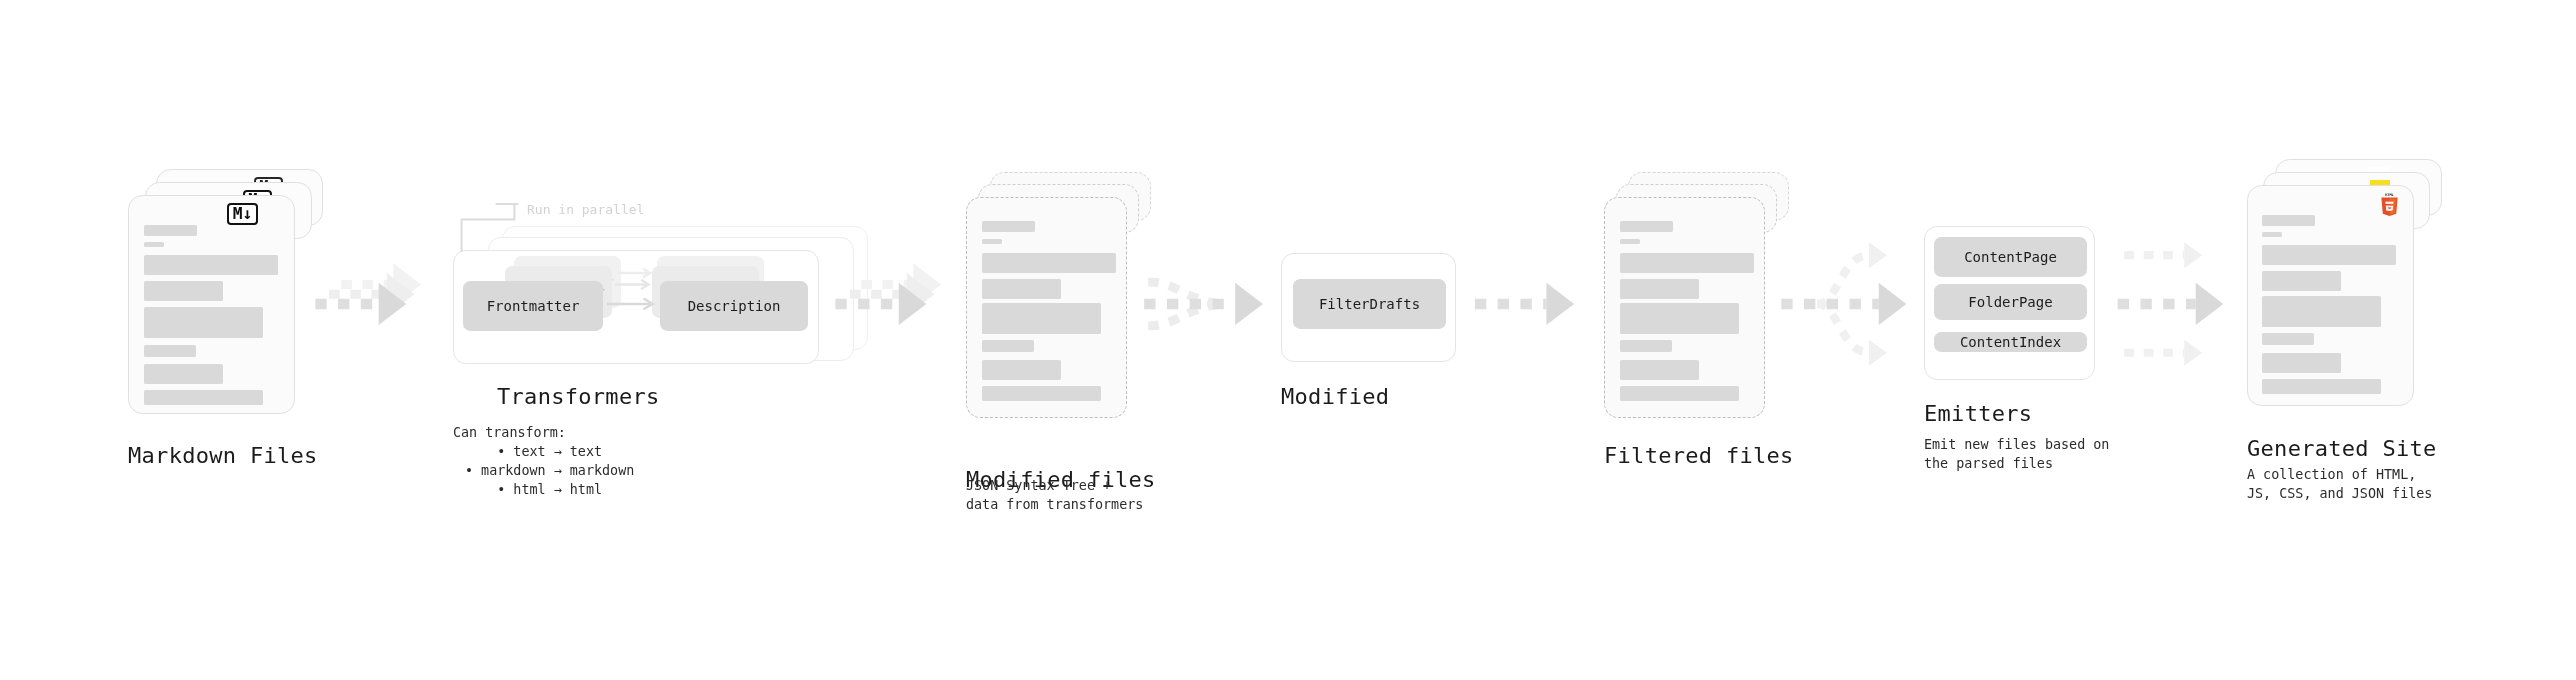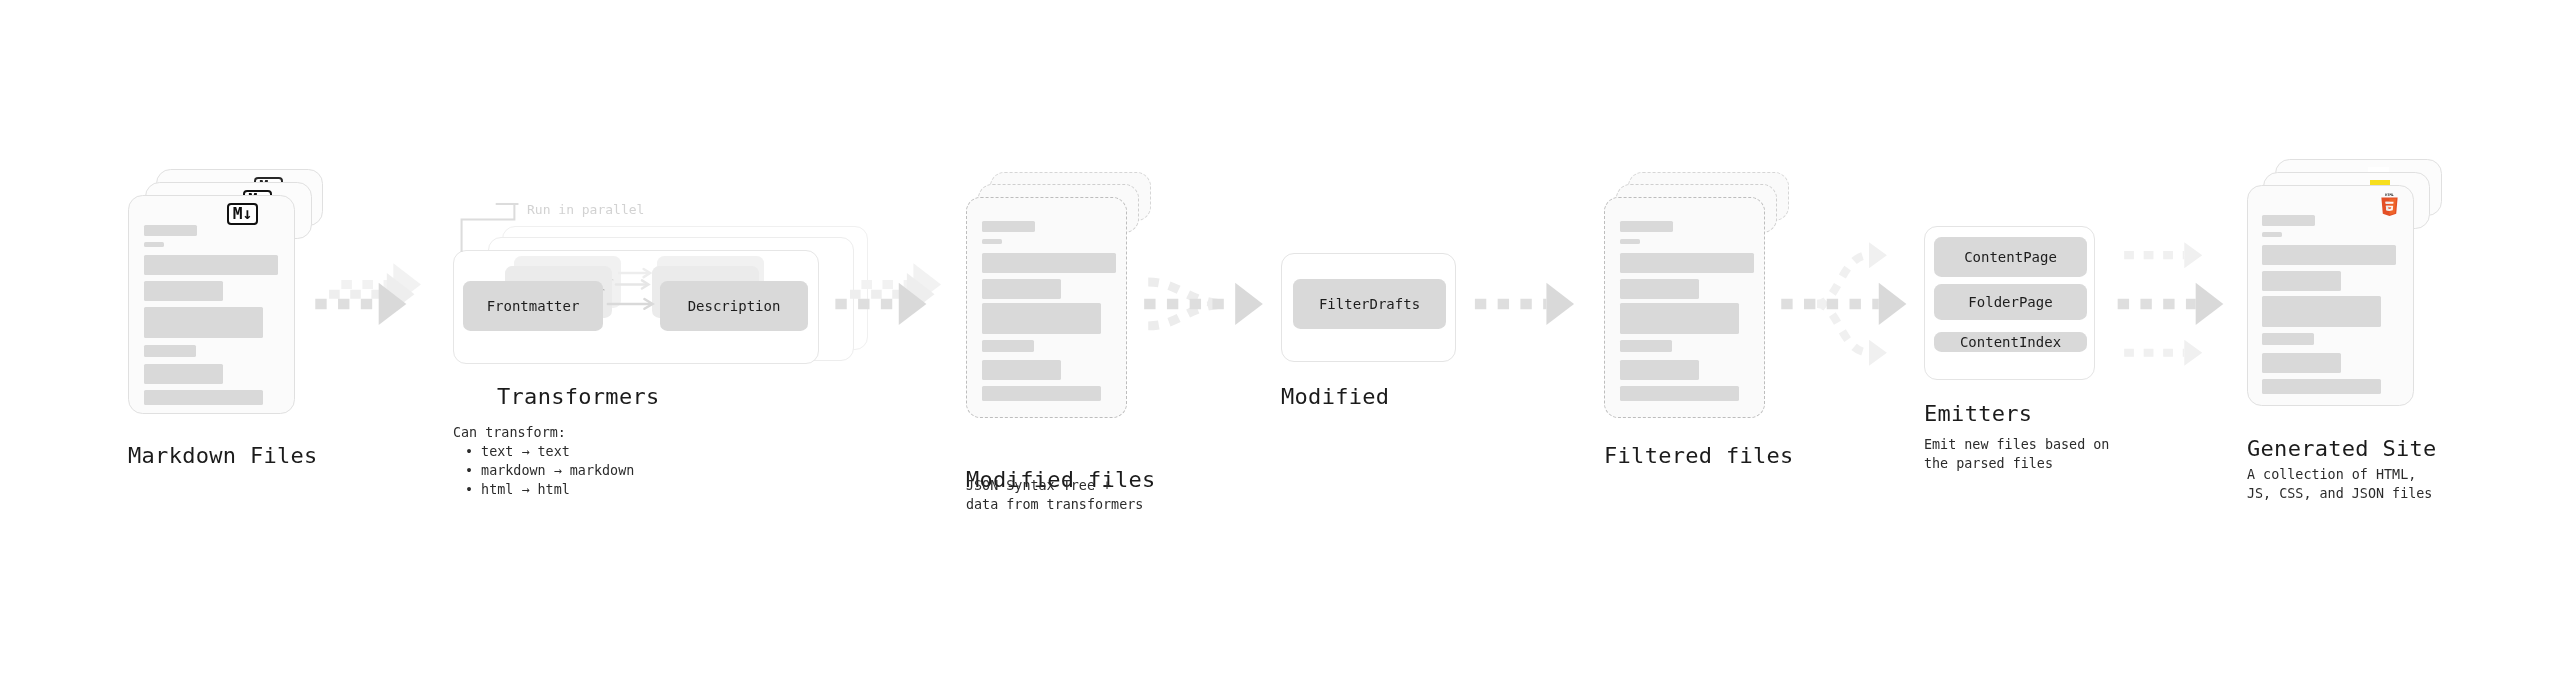--- a/index.html
+++ b/index.html
@@ -67,20 +67,21 @@
     font-size:13.4px;
     line-height:1.42;
     color:#2b2b2b;
     white-space:pre;
   }
   .sub-list{
     position:absolute;
     font-size:13.4px;
     line-height:1.42;
     color:#2b2b2b;
+    text-align:center;
   }
   .sub-list .li{white-space:pre;}
 
   
   .stage-box{
     position:absolute;
     border:1.6px solid #e4e4e4;
     border-radius:13px;
     background:#ffffff;
     box-sizing:border-box;

